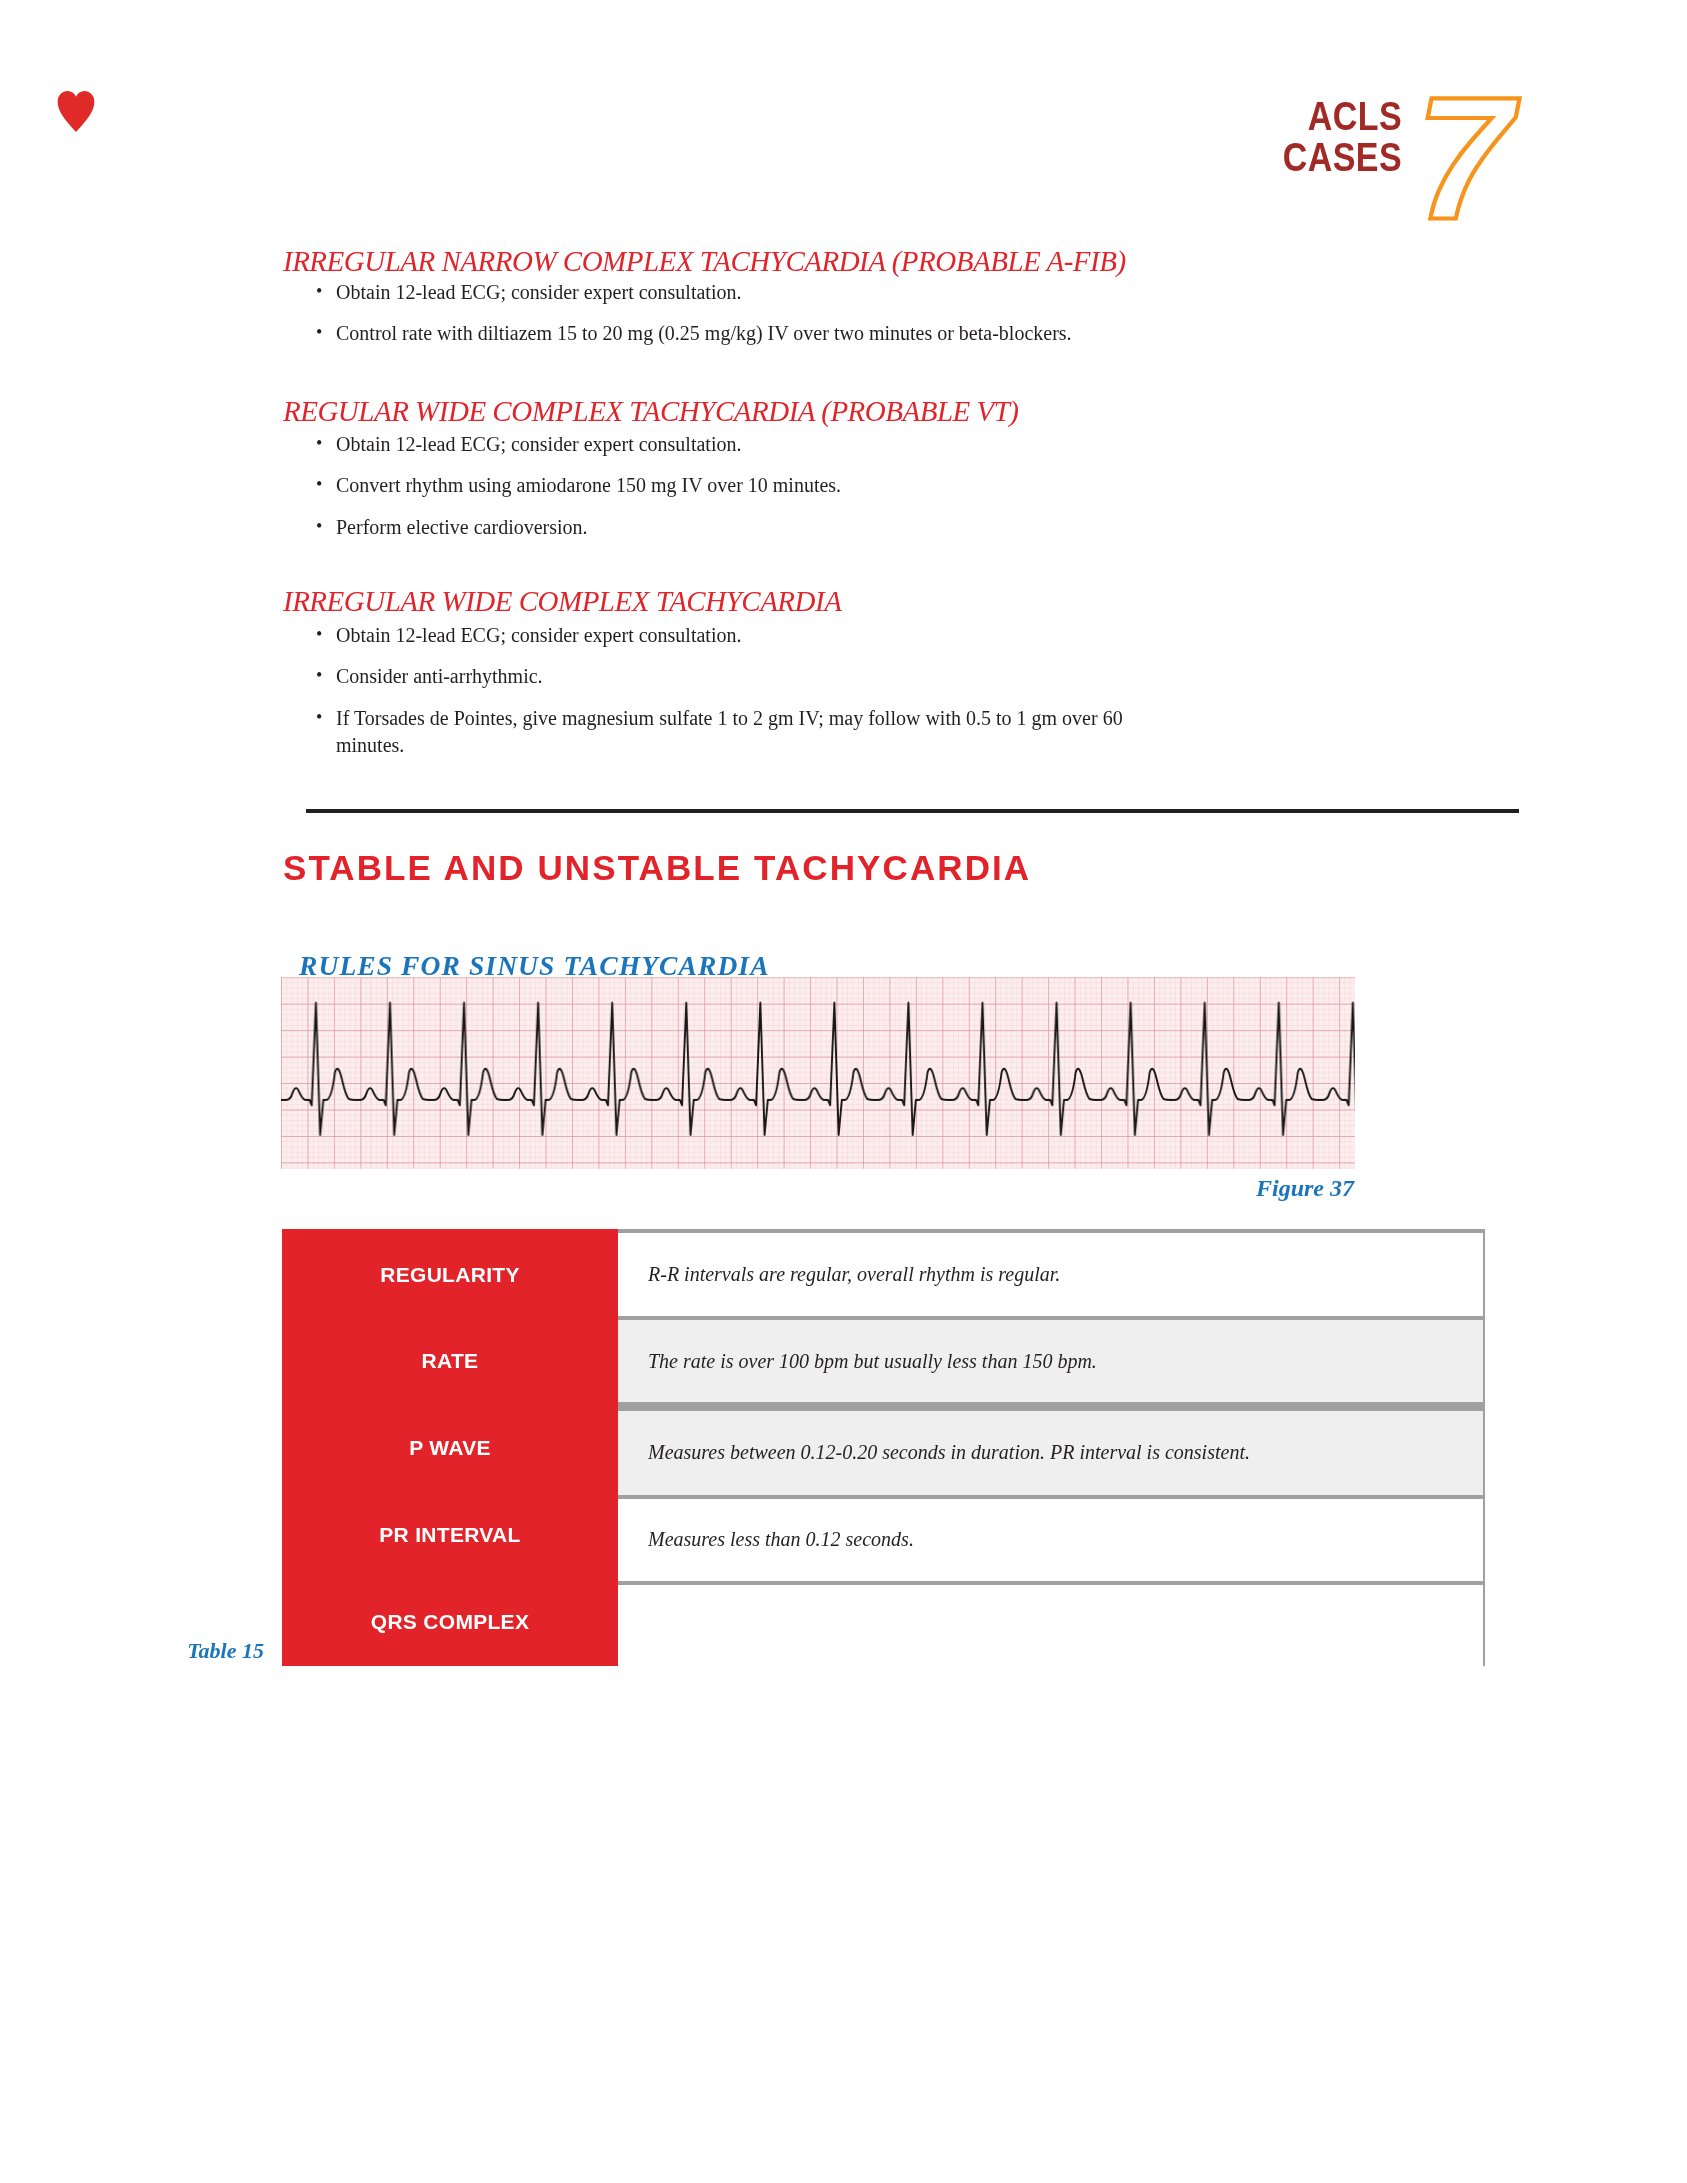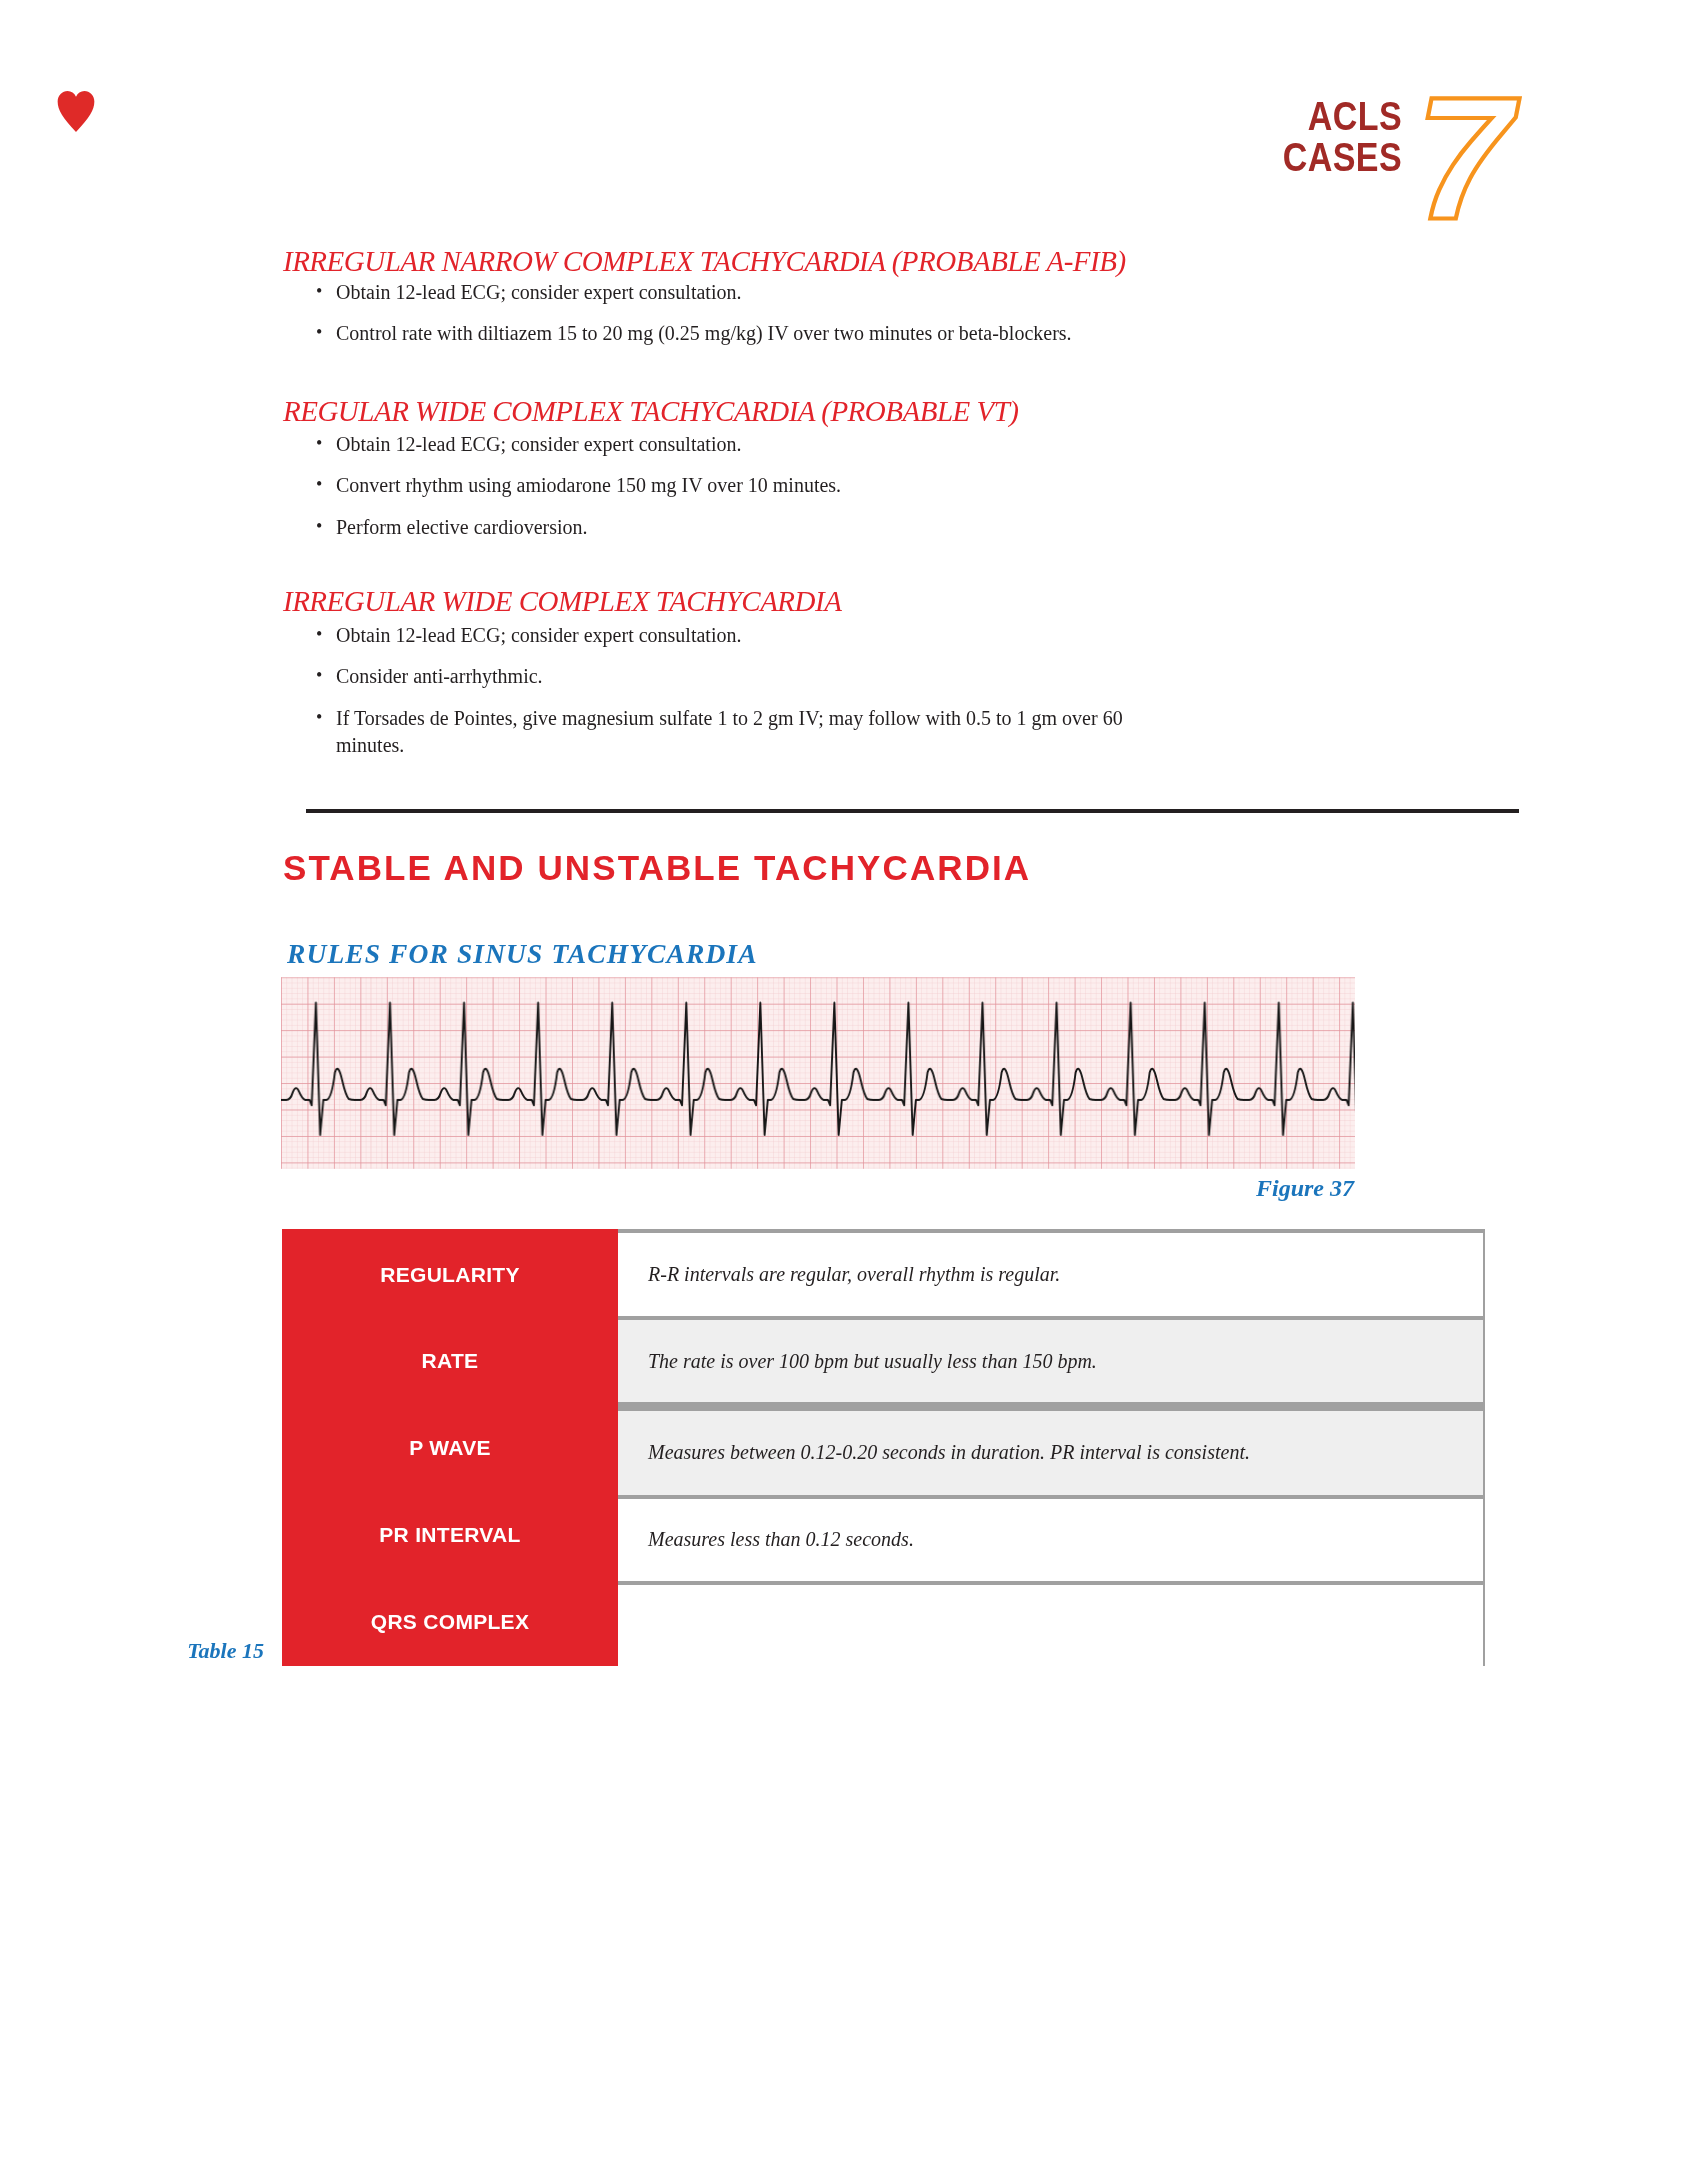--- a/index.html
+++ b/index.html
@@ -35,21 +35,21 @@
   .blts li{position:relative;padding-left:53px;margin-bottom:13.8px;}
   .blts li::before{content:"\2022";position:absolute;left:33px;top:-1.1px;font-size:18px;}
 
   .rule-dark{background:var(--text_ink);height:3.7px;}
 
   .main-h{
     margin:0;color:var(--accent_red);font-family:"Liberation Sans",sans-serif;
     font-weight:bold;font-size:35px;line-height:38px;letter-spacing:2.1px;
   }
   .blue-h{
-    margin:4px;color:var(--heading_blue);font-family:"Liberation Serif",serif;
+    margin:16px;color:var(--heading_blue);font-family:"Liberation Serif",serif;
     font-weight:bold;font-style:italic;font-size:27.5px;line-height:31px;letter-spacing:1.1px;
   }
   .caption{
     color:var(--heading_blue);font-family:"Liberation Serif",serif;
     font-weight:bold;font-style:italic;font-size:24px;text-align:right;
   }
 
   
   .rtable{left:282px;top:1229px;width:1203px;height:437px;}
   .rtable .redcol{

